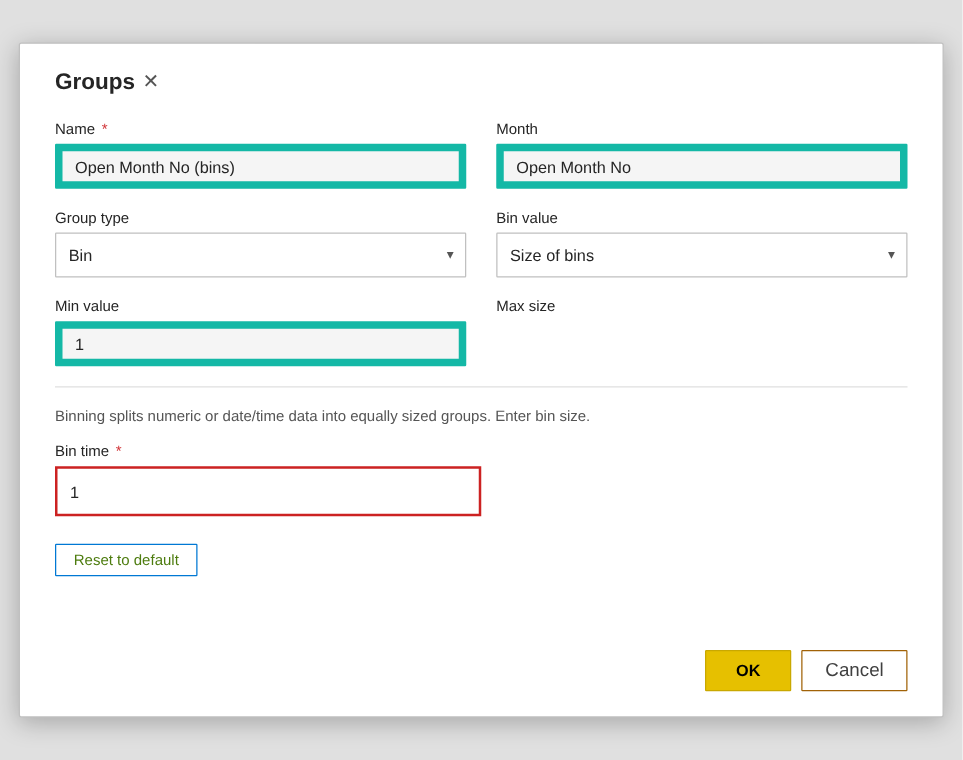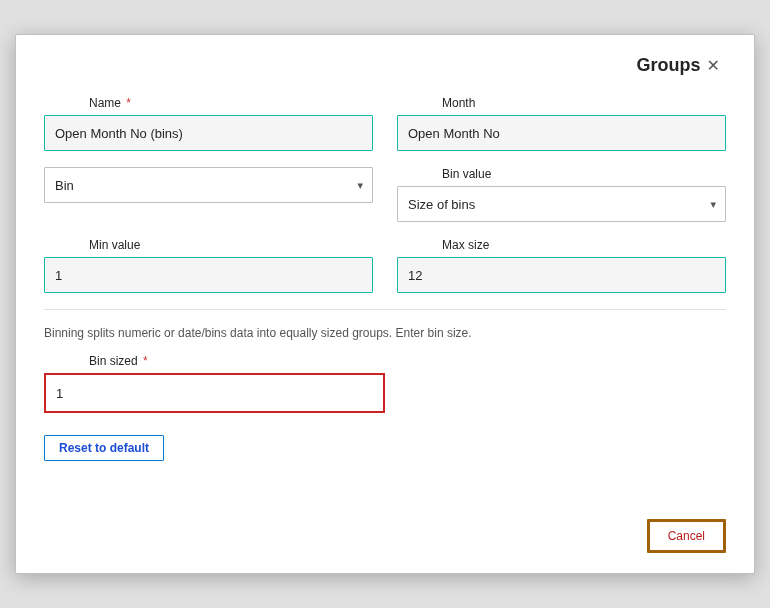--- a/index.html
+++ b/index.html
@@ -20,21 +20,21 @@
       box-shadow: 0 4px 20px rgba(0,0,0,0.25);
       width: 740px;
       min-height: 540px;
       padding: 20px 28px 24px 28px;
       position: relative;
       border-radius: 2px;
     }
     .dialog-header {
       display: flex;
       align-items: center;
-      justify-content: flex-end;
+      justify-content: flex-start;
       margin-bottom: 20px;
     }
     .dialog-title {
       font-size: 18px;
       font-weight: 600;
       color: #252525;
     }
     .close-btn {
       background: none;
       border: none;
@@ -52,28 +52,27 @@
     }
     .form-group {
       display: flex;
       flex-direction: column;
       flex: 1;
     }
     .form-label {
       font-size: 12px;
       margin-bottom: 5px;
       color: #252525;
-      margin-left: 45px;
     }
     .required-star {
       color: #d13438;
       margin-left: 2px;
     }
     .form-input {
-      border: 1px solid #14b8a6;
+      border: 6px solid #14b8a6;
       background: #f5f5f5;
       padding: 7px 10px;
       font-size: 13px;
       color: #252525;
       height: 36px;
       outline: none;
       border-radius: 1px;
       width: 100%;
     }
     .form-select-wrapper {
@@ -129,27 +128,26 @@
       padding: 7px 10px;
       font-size: 13px;
       color: #252525;
       height: 36px;
       outline: none;
       width: 100%;
     }
     .reset-btn {
       background: #ffffff;
       border: 1px solid #0078d4;
-      color: #1d4ed8;
+      color: #4d7c0f;
       padding: 5px 14px;
       font-size: 12px;
       cursor: pointer;
       border-radius: 1px;
       margin-top: 8px;
-      font-weight: bold;
     }
 
     .dialog-footer {
       position: absolute;
       bottom: 20px;
       right: 28px;
       display: flex;
       gap: 8px;
     }
     .btn-ok {
@@ -157,24 +155,24 @@
       border: 1px solid #c9a800;
       color: #000;
       padding: 7px 24px;
       font-size: 13px;
       font-weight: 600;
       cursor: pointer;
       border-radius: 1px;
     }
     .btn-cancel {
       background: #ffffff;
-      border: 3px solid #a16207;
-      color: #b91c1c;
+      border: 1px solid #a16207;
+      color: #404040;
       padding: 7px 18px;
-      font-size: 12px;
+      font-size: 15px;
       cursor: pointer;
       border-radius: 1px;
     }
   </style>
 </head>
 <body>
 
 <div class="dialog">
 
   <div class="dialog-header">
@@ -190,20 +188,21 @@
       <input class="form-input" type="text" value="Open Month No (bins)" style="">
     </div>
     <div class="form-group">
       <label class="form-label">Month</label>
       <input class="form-input" type="text" readonly="" value="Open Month No" style="">
     </div>
   </div>
 
   <div class="form-row">
     <div class="form-group">
+      <label class="form-label">Group type</label>
       <div class="form-select-wrapper">
         <select>
           <option>Bin</option>
           <option>List</option>
         </select>
         <span class="select-arrow">▾</span>
       </div>
     </div>
     <div class="form-group">
       <label class="form-label">Bin value</label>
@@ -217,36 +216,36 @@
     </div>
   </div>
 
   <div class="form-row">
     <div class="form-group">
       <label class="form-label">Min value</label>
       <input class="form-input" type="text" readonly="" value="1" style="">
     </div>
     <div class="form-group">
       <label class="form-label">Max size</label>
-      <input class="form-input" type="text" readonly="" value="12" style="">
     </div>
   </div>
 
   <hr class="divider">
 
-  <p class="info-text">Binning splits numeric or date/bins data into equally sized groups. Enter bin size.</p>
+  <p class="info-text">Binning splits numeric or date/time data into equally sized groups. Enter bin size.</p>
 
   <div class="bin-size-group">
     <label class="form-label">
-      <span>Bin sized</span><span class="required-star"> *</span>
+      <span>Bin time</span><span class="required-star"> *</span>
     </label>
     <div class="bin-size-input-wrapper">
       <input class="bin-size-input" type="text" value="1" style="">
     </div>
   </div>
 
   <button class="reset-btn">Reset to default</button>
 
   <div class="dialog-footer">
+    <button class="btn-ok">OK</button>
     <button class="btn-cancel">Cancel</button>
   </div>
 
 </div>
 
 </body></html>

